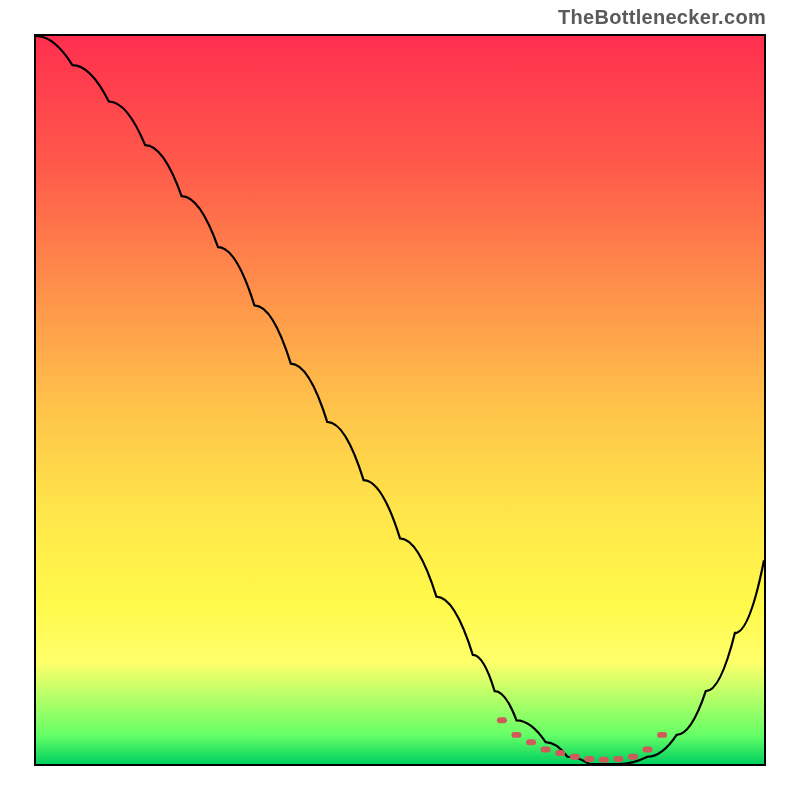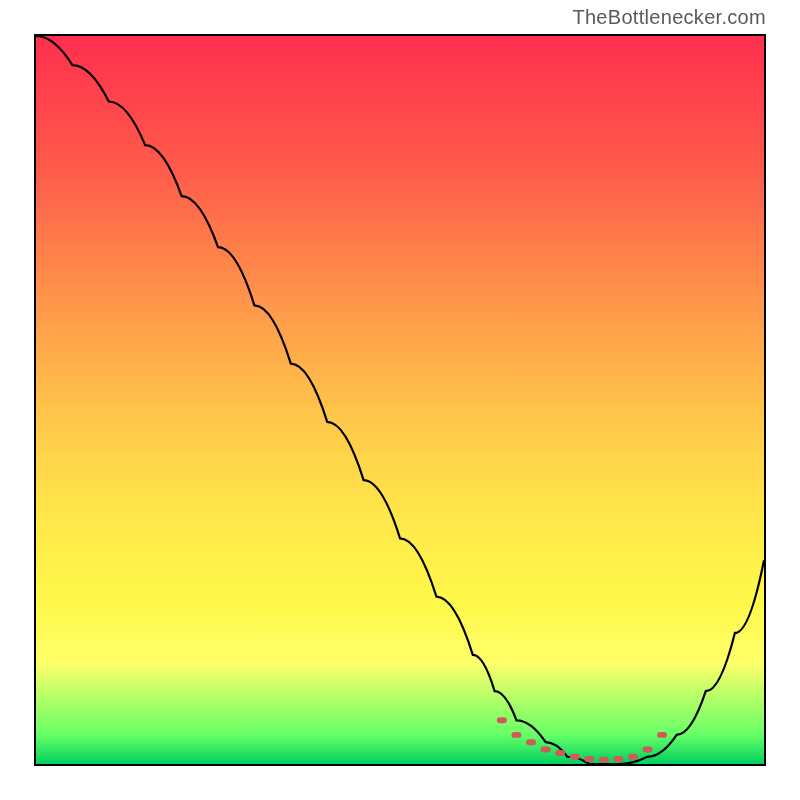--- a/index.html
+++ b/index.html
@@ -22,21 +22,21 @@
     #ffff6a 86%,
     #66ff66 96%,
     #00d060 100%);
 }
 .watermark {
   position: absolute;
   top: 6px;
   right: 34px;
   font-family: Arial, Helvetica, sans-serif;
   font-size: 20px;
-  font-weight: normal;
+  font-weight: bold;
   color: #5a5a5a;
   letter-spacing: 0.3px;
 }
 svg.curve {
   position: absolute;
   left: 0; top: 0;
   width: 100%; height: 100%;
 }
 </style>
 </head>

